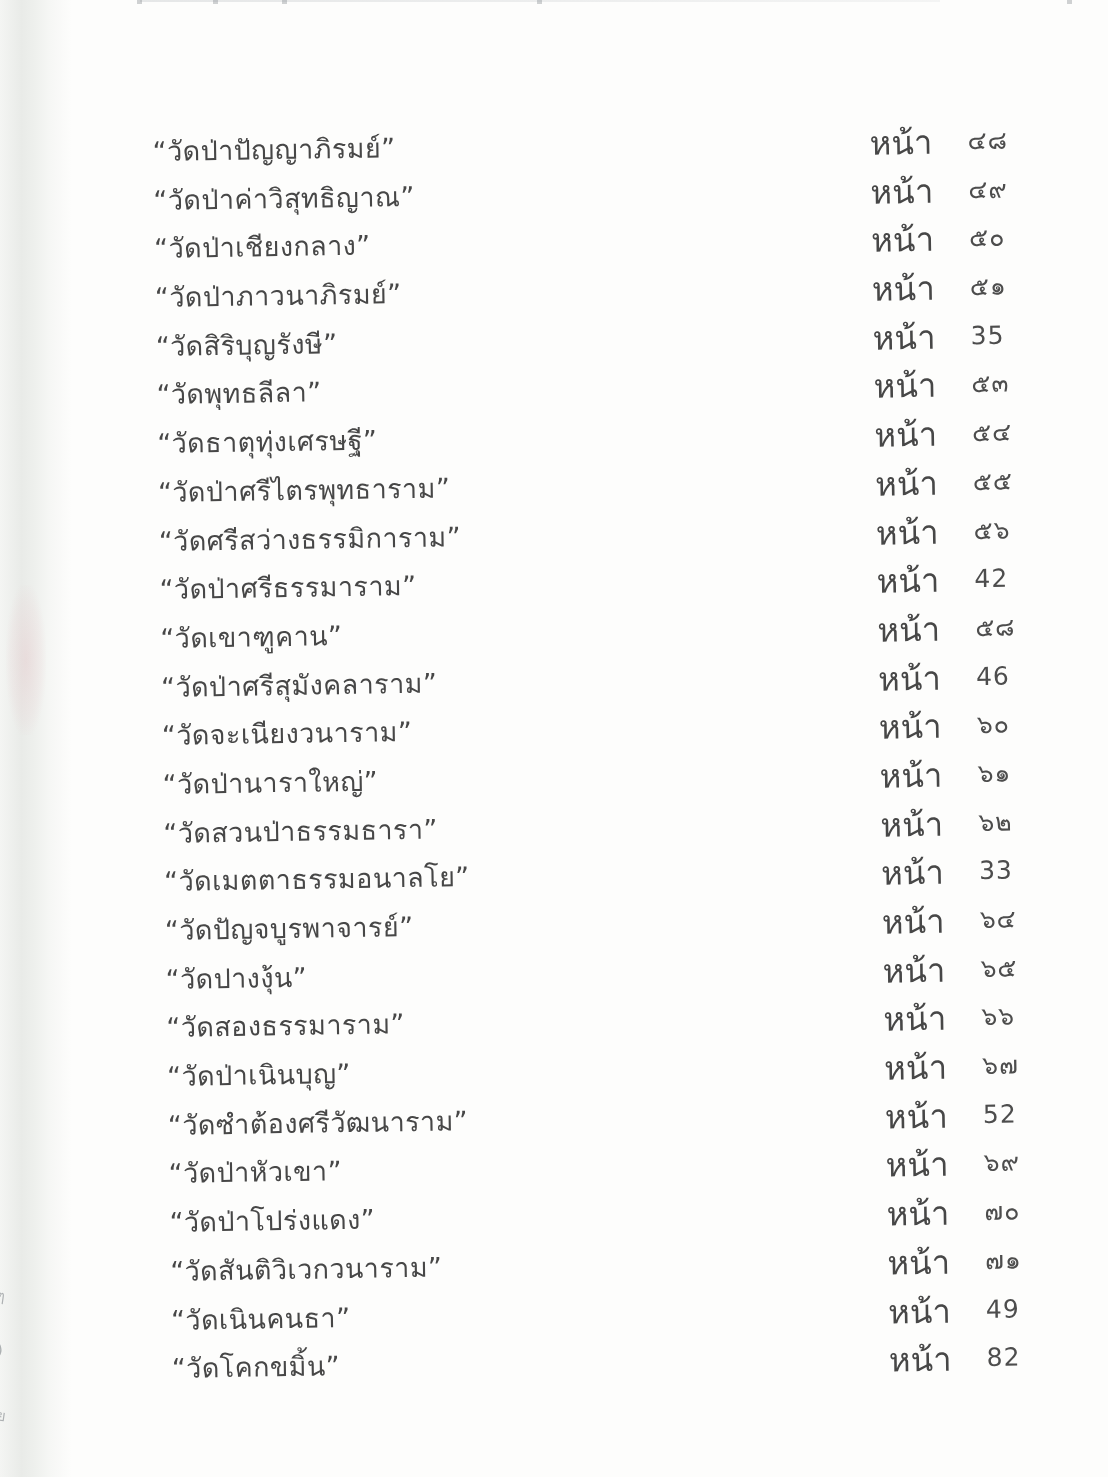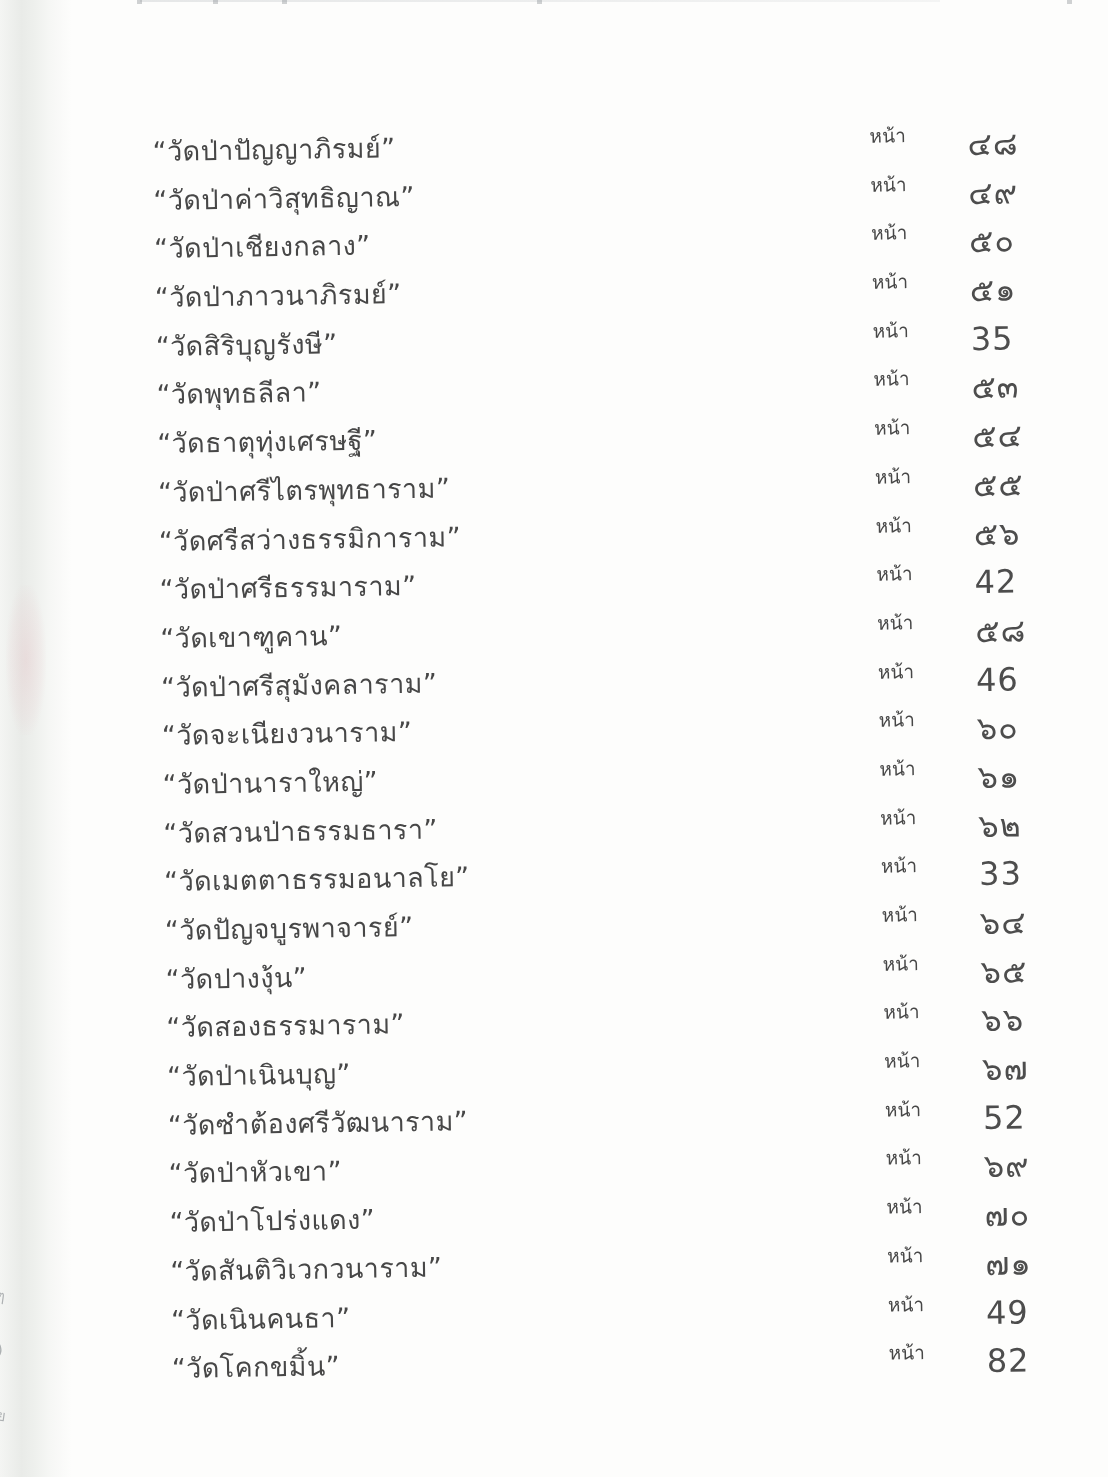--- a/index.html
+++ b/index.html
@@ -76,28 +76,28 @@
     left: 163px; top: 6px;
     font-size: 27px;
     line-height: 1;
     color: #474747;
     letter-spacing: 0.4px;
     white-space: nowrap;
   }
   .pword {
     position: absolute;
     left: 880px; top: 6px;
-    font-size: 19px;
+    font-size: 33px;
     line-height: 1;
     color: #474747;
   }
   .pnum {
     position: absolute;
     left: 978px; top: 9px;
-    font-size: 32px;
+    font-size: 25px;
     line-height: 1;
     color: #4d4d4d;
     letter-spacing: 1px;
   }
 </style>
 </head>
 <body>
 
 <div class="gutter"></div>
 <div class="gutter-tint"></div>

